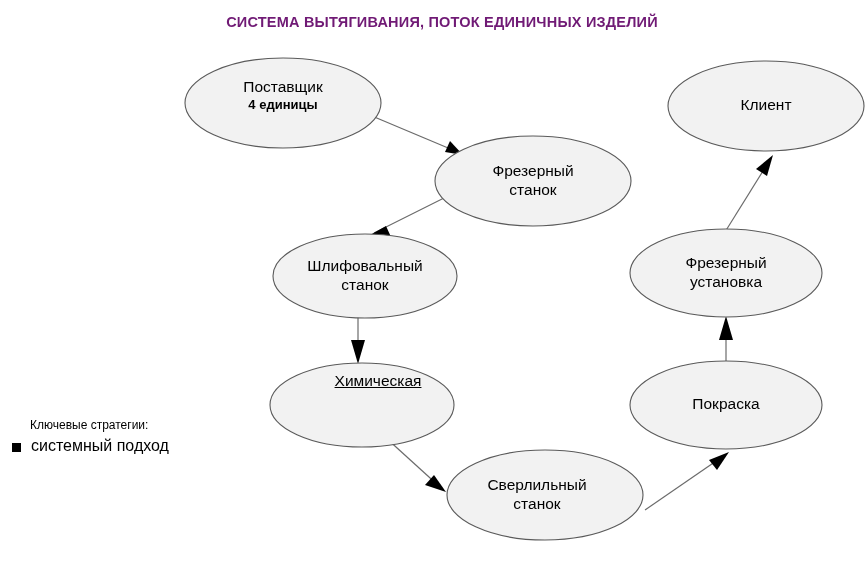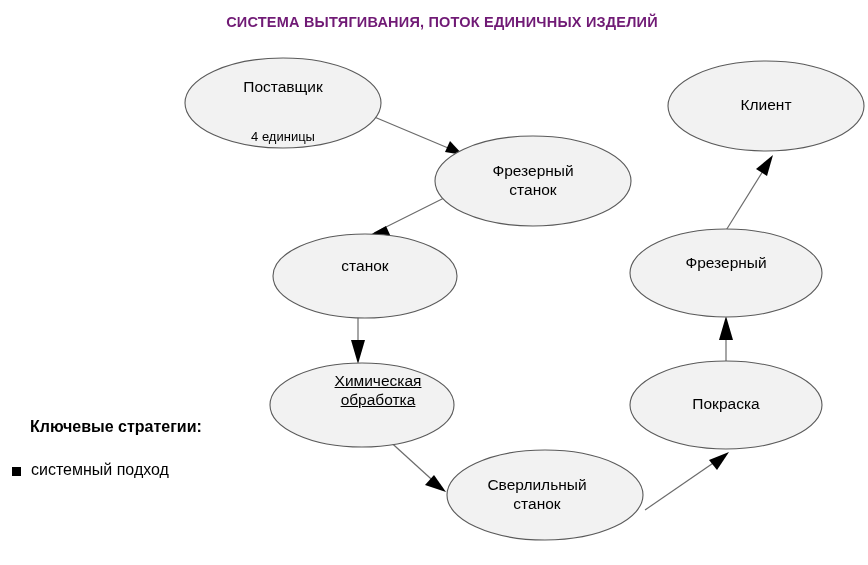--- a/index.html
+++ b/index.html
@@ -57,38 +57,36 @@
     position: absolute;
     text-align: center;
     line-height: 1.22;
     font-size: 15.5px;
     color: #000;
     pointer-events: none;
   }
   .node-text .sub {
     display: block;
     font-size: 13px;
-    font-weight: normal;
+    font-weight: bold;
     line-height: 1.2;
-    margin-top: 32px;
   }
 
   
   #legend {
     position: absolute;
     left: 8px;
     top: 418px;
     width: 250px;
   }
   #legend-heading {
-    font-size: 16px;
+    font-size: 12px;
     margin-left: 22px;
-    margin-bottom: 24px;
+    margin-bottom: 4px;
     white-space: nowrap;
-    font-weight: bold;
   }
   .legend-item {
     display: flex;
     align-items: flex-start;
     margin-bottom: 1px;
     font-size: 16px;
   }
   .legend-bullet {
     flex: 0 0 auto;
     width: 9px;
@@ -158,39 +156,40 @@
   <span>Поставщик</span>
   <span class="sub">4 единицы</span>
 </div>
 
 <div class="node-text" style="left:435px; top:162px; width:196px;">
   <span>Фрезерный</span>
   <span style="display:block">станок</span>
 </div>
 
 <div class="node-text" style="left:273px; top:257px; width:184px;">
+  <span>Шлифовальный</span>
   <span style="display:block">станок</span>
 </div>
 
 <div class="node-text" style="left:270px; top:372px; width:216px;text-decoration:underline;">
   <span>Химическая</span>
-  <span style="display:block">обработка</span>
 </div>
 
 <div class="node-text" style="left:447px; top:476px; width:180px;">
   <span>Сверлильный</span>
   <span style="display:block">станок</span>
 </div>
 
 <div class="node-text" style="left:630px; top:395px; width:192px;">
   <span>Покраска</span>
 </div>
 
 <div class="node-text" style="left:630px; top:254px; width:192px;">
   <span>Фрезерный</span>
+  <span style="display:block">установка</span>
 </div>
 
 <div class="node-text" style="left:668px; top:96px; width:196px;">
   <span>Клиент</span>
 </div>
 
 <div id="legend">
   <div id="legend-heading">Ключевые стратегии:</div>
 
 

